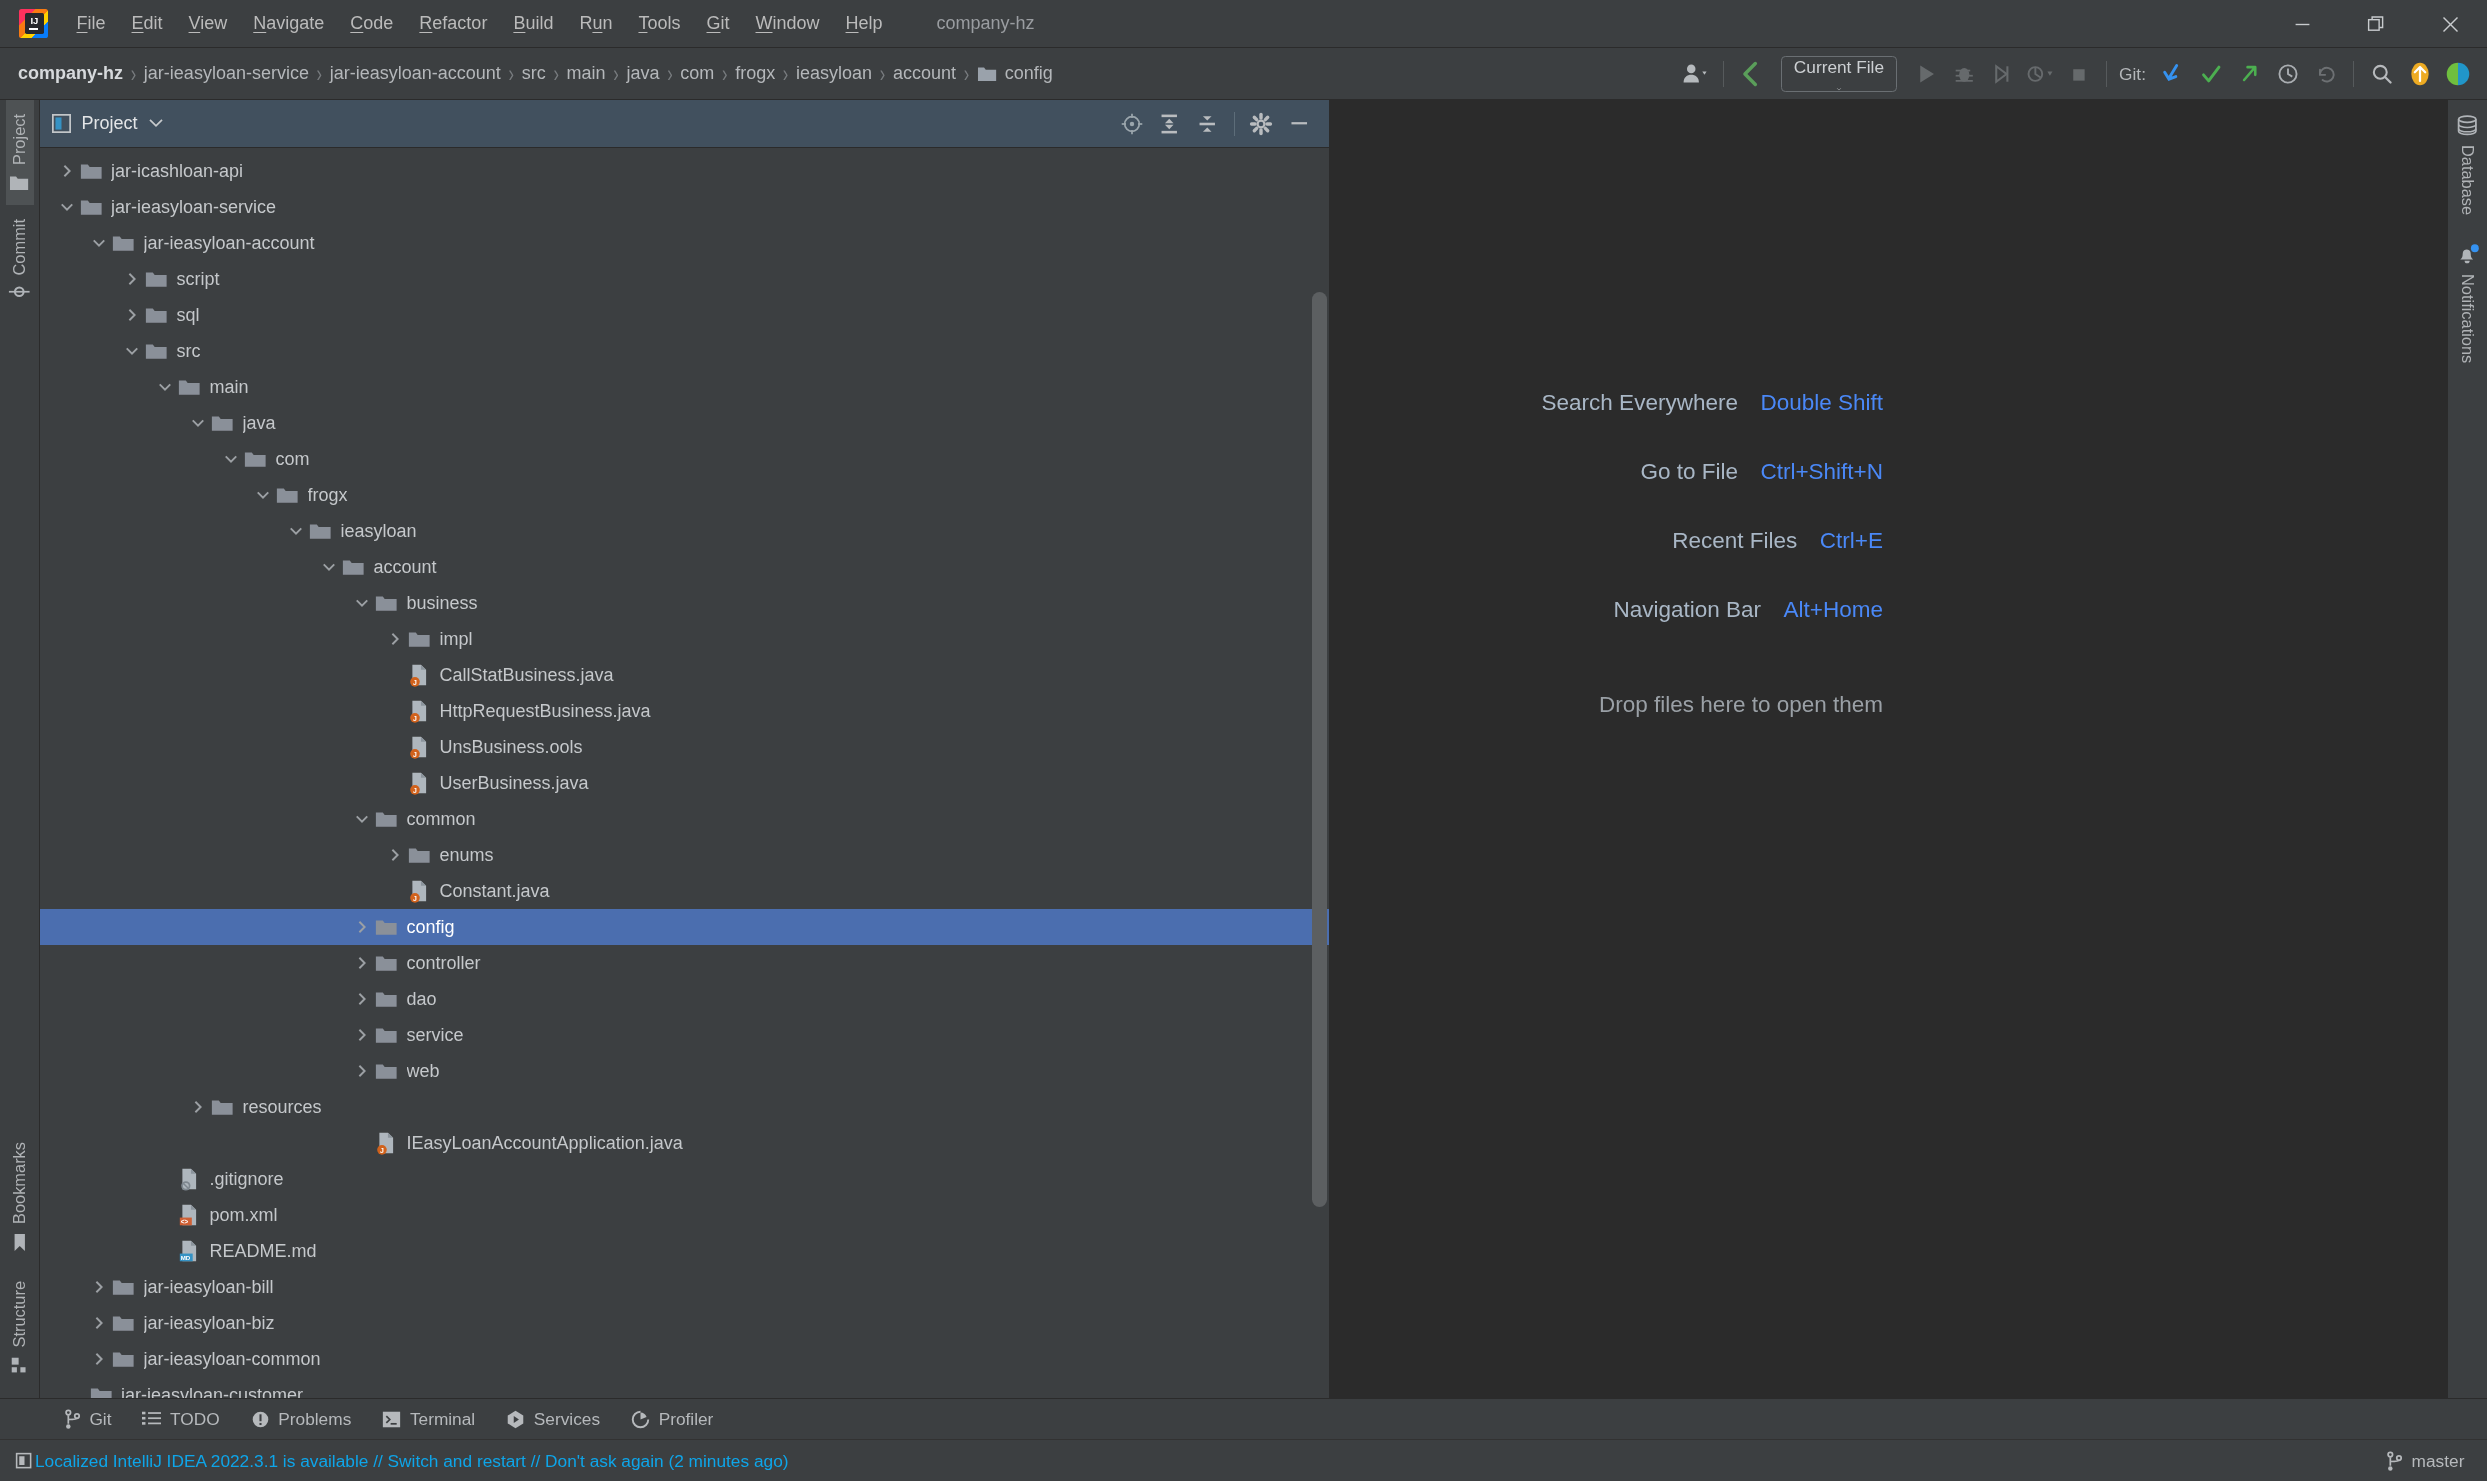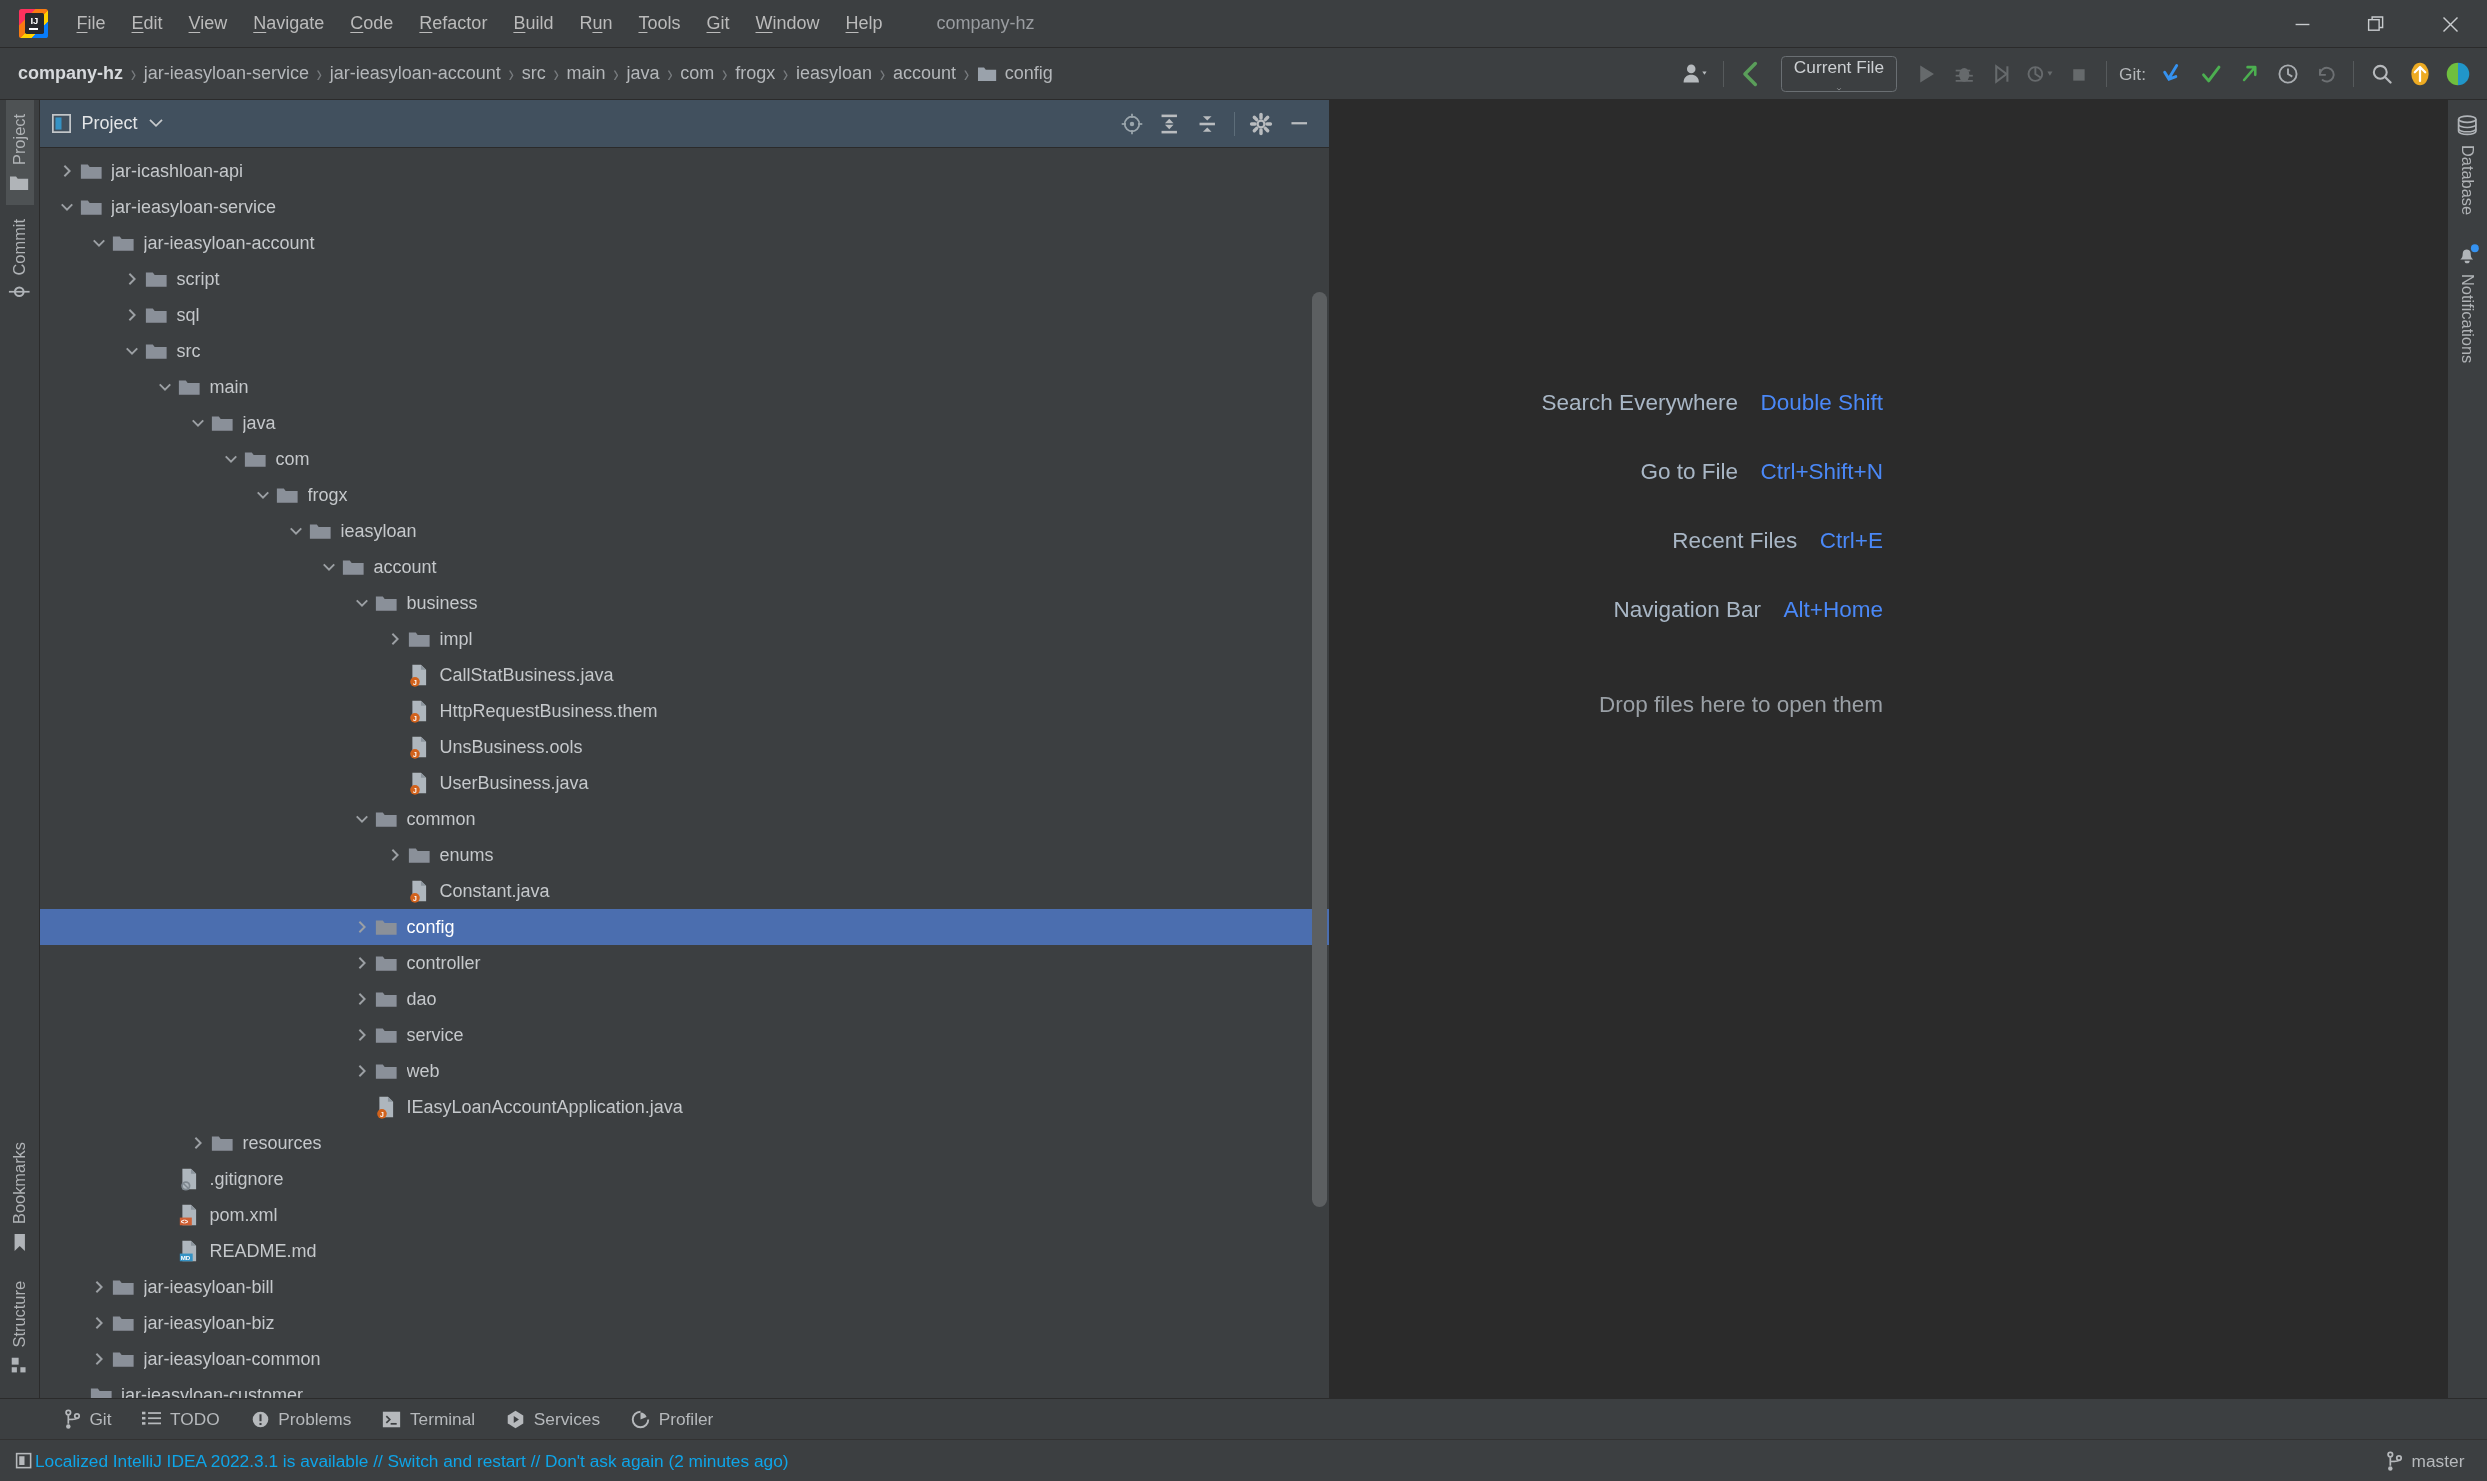--- a/index.html
+++ b/index.html
@@ -718,21 +718,21 @@
             <div style="width: 344px; flex: 0 0 auto;"></div>
             <div class="arrow empty"></div>
             <div class="ico">
               <svg width="22.5" height="24" viewBox="0 0 26 28" style="font-size:21px">
                 <path d="M5 2 h10 l6 6 v18 h-16 z" fill="#aeb6bd"></path>
                 <path d="M15 2 v6 h6 z" fill="#8b949c"></path>
                 <circle cx="8" cy="22" r="5.6" fill="#d1621c"></circle>
                 <text x="5.6" y="25.4" fill="#ffffff" font-size="8" font-family="Liberation Sans, sans-serif" font-weight="bold">J</text>
               </svg>
             </div>
-            <span class="lbltxt">HttpRequestBusiness.them</span>
+            <span class="lbltxt">HttpRequestBusiness.java</span>
           </div>
           <div class="row">
             <div style="width: 344px; flex: 0 0 auto;"></div>
             <div class="arrow empty"></div>
             <div class="ico">
               <svg width="22.5" height="24" viewBox="0 0 26 28" style="font-size:21px">
                 <path d="M5 2 h10 l6 6 v18 h-16 z" fill="#aeb6bd"></path>
                 <path d="M15 2 v6 h6 z" fill="#8b949c"></path>
                 <circle cx="8" cy="22" r="5.6" fill="#d1621c"></circle>
                 <text x="5.6" y="25.4" fill="#ffffff" font-size="8" font-family="Liberation Sans, sans-serif" font-weight="bold">J</text>
@@ -858,45 +858,45 @@
               </svg>
             </div>
             <div class="ico">
               <svg width="22.5" height="19" viewBox="0 0 26 22">
                 <path d="M1 3 h8 l2.2 2.8 h13.8 v13.5 h-24 z" fill="#8a9099"></path>
               </svg>
             </div>
             <span class="lbltxt">web</span>
           </div>
           <div class="row">
+            <div style="width: 147px; flex: 0 0 auto;"></div>
+            <div class="arrow">
+              <svg width="14" height="14" viewBox="0 0 16 16">
+                <path d="M5 2 L11 8 L5 14" fill="none" stroke="#9ca0a4" stroke-width="2.2"></path>
+              </svg>
+            </div>
+            <div class="ico">
+              <svg width="22.5" height="19" viewBox="0 0 26 22">
+                <path d="M1 3 h8 l2.2 2.8 h13.8 v13.5 h-24 z" fill="#8a9099"></path>
+              </svg>
+            </div>
+            <span class="lbltxt">resources</span>
+          </div>
+          <div class="row">
             <div style="width: 311px; flex: 0 0 auto;"></div>
             <div class="arrow empty"></div>
             <div class="ico">
               <svg width="22.5" height="24" viewBox="0 0 26 28" style="font-size:21px">
                 <path d="M5 2 h10 l6 6 v18 h-16 z" fill="#aeb6bd"></path>
                 <path d="M15 2 v6 h6 z" fill="#8b949c"></path>
                 <circle cx="8" cy="22" r="5.6" fill="#d1621c"></circle>
                 <text x="5.6" y="25.4" fill="#ffffff" font-size="8" font-family="Liberation Sans, sans-serif" font-weight="bold">J</text>
               </svg>
             </div>
             <span class="lbltxt">IEasyLoanAccountApplication.java</span>
-          </div>
-          <div class="row">
-            <div style="width: 147px; flex: 0 0 auto;"></div>
-            <div class="arrow">
-              <svg width="14" height="14" viewBox="0 0 16 16">
-                <path d="M5 2 L11 8 L5 14" fill="none" stroke="#9ca0a4" stroke-width="2.2"></path>
-              </svg>
-            </div>
-            <div class="ico">
-              <svg width="22.5" height="19" viewBox="0 0 26 22">
-                <path d="M1 3 h8 l2.2 2.8 h13.8 v13.5 h-24 z" fill="#8a9099"></path>
-              </svg>
-            </div>
-            <span class="lbltxt">resources</span>
           </div>
           <div class="row">
             <div style="width: 114px; flex: 0 0 auto;"></div>
             <div class="arrow empty"></div>
             <div class="ico">
               <svg width="22.5" height="24" viewBox="0 0 26 28">
                 <path d="M5 2 h10 l6 6 v18 h-16 z" fill="#aeb6bd"></path>
                 <path d="M15 2 v6 h6 z" fill="#8b949c"></path>
                 <circle cx="9" cy="22" r="5.4" fill="#7e878f"></circle>
                 <circle cx="9" cy="22" r="3.4" fill="#aeb6bd"></circle>

